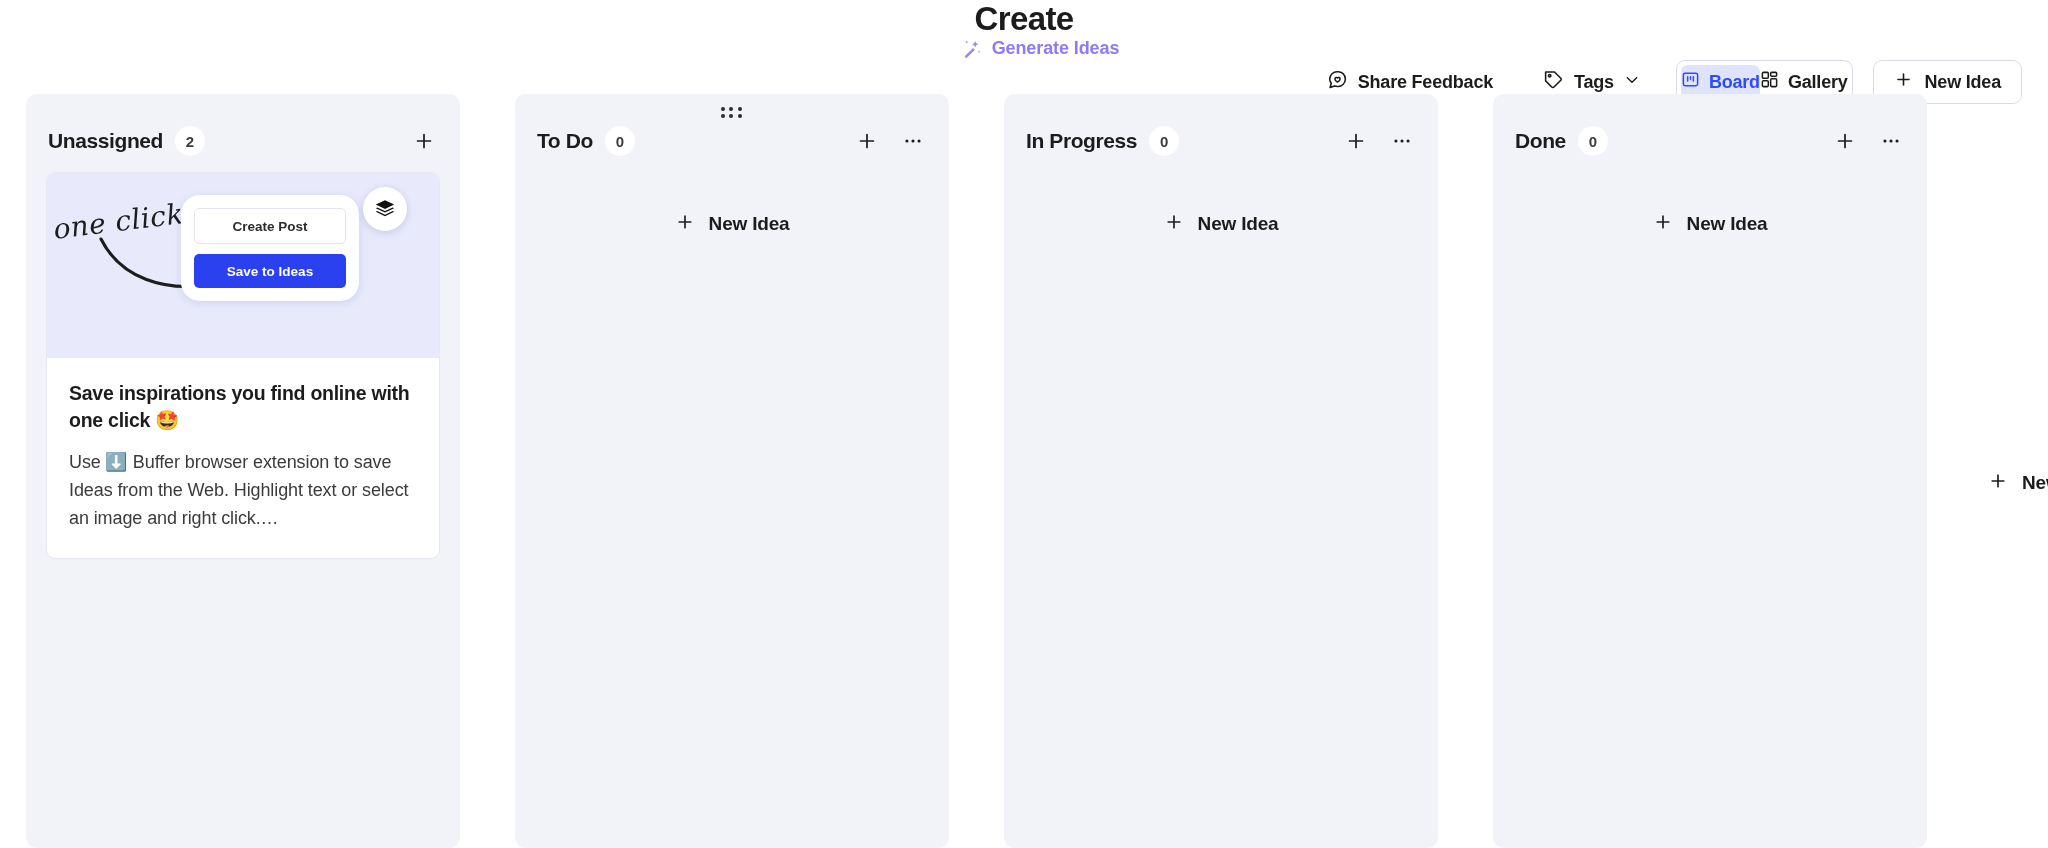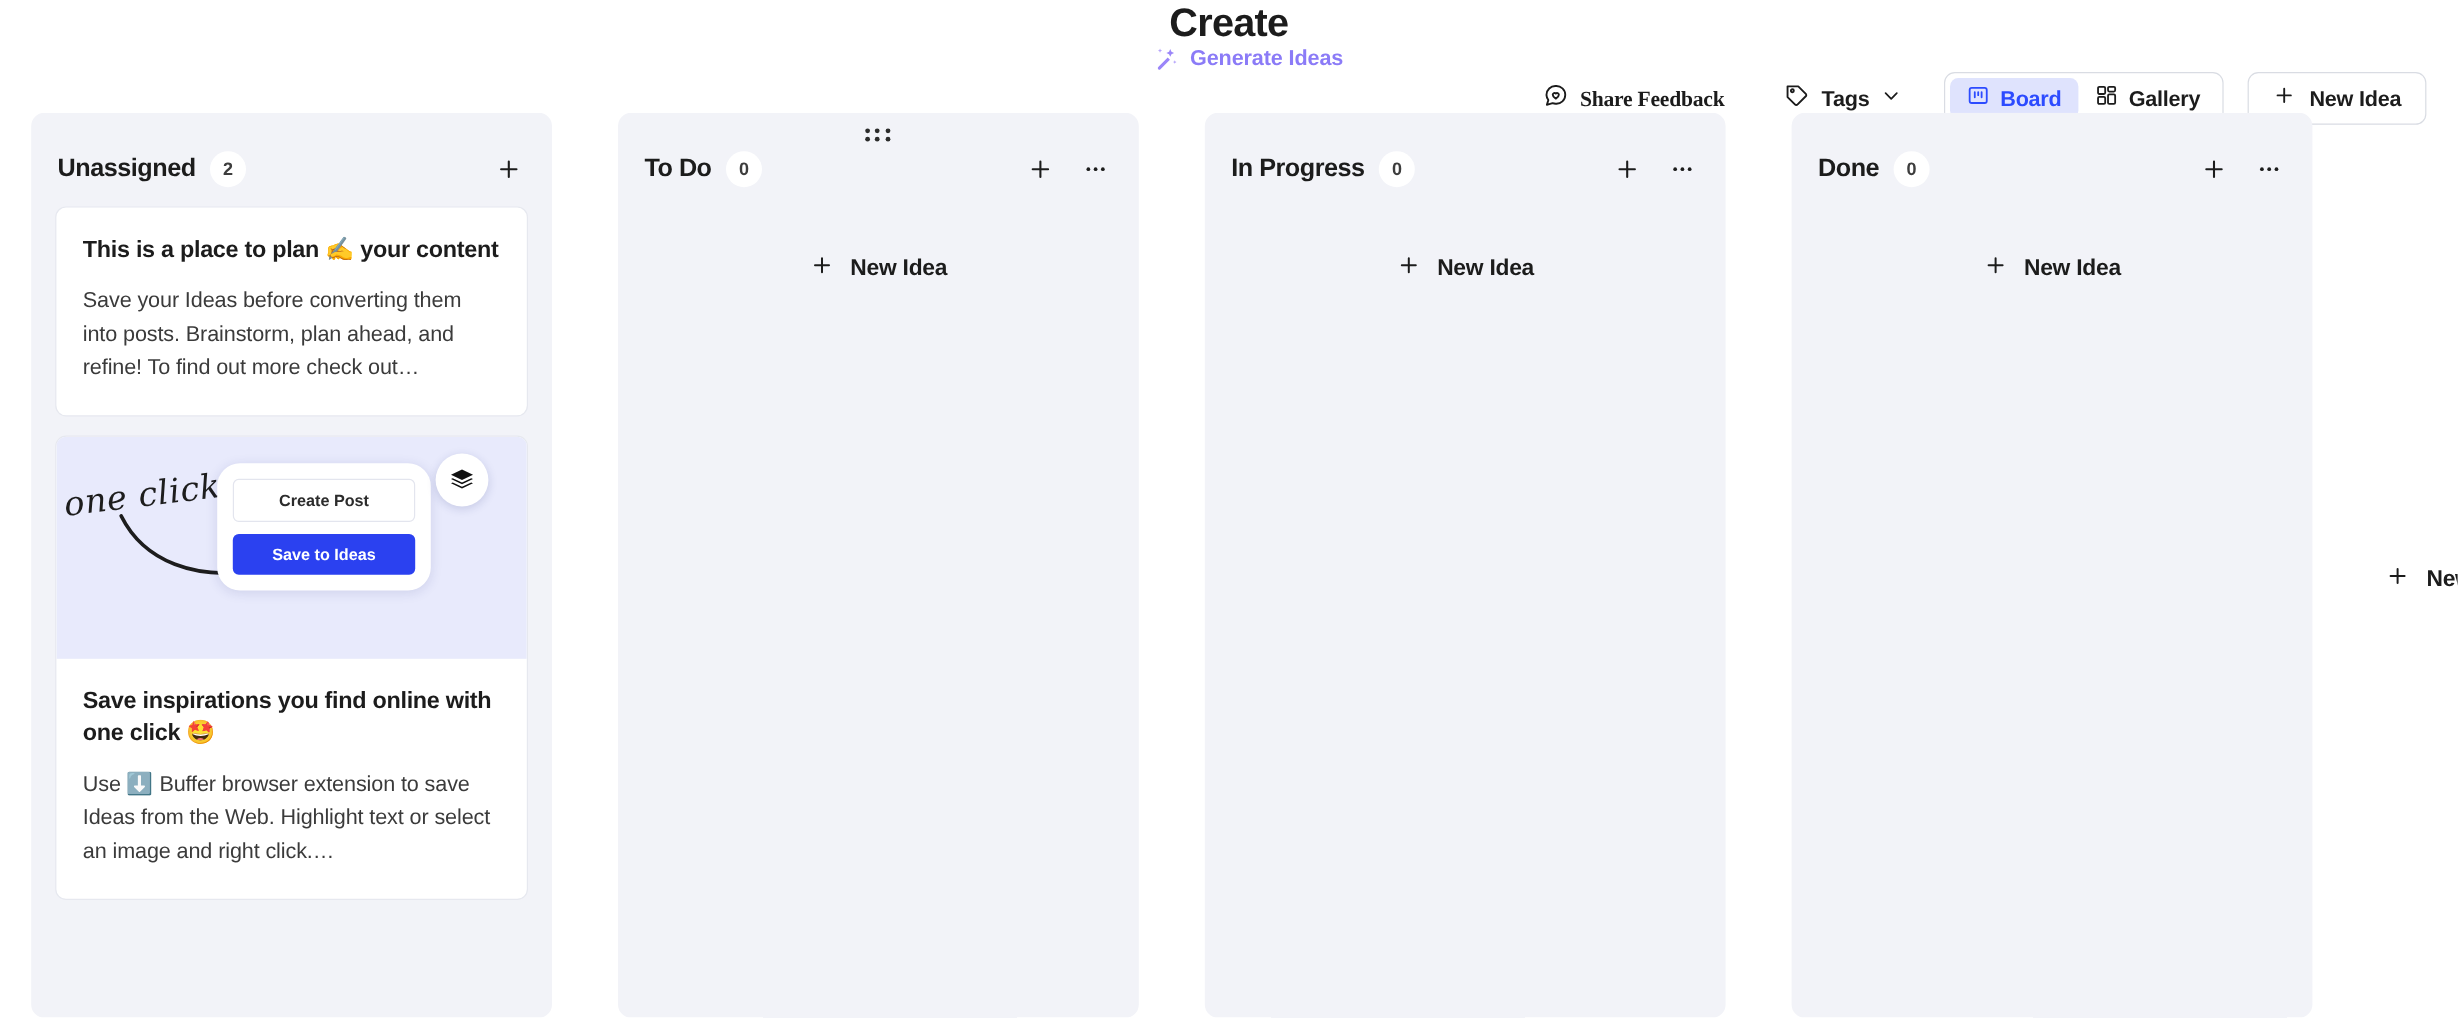--- a/index.html
+++ b/index.html
@@ -55,38 +55,38 @@
     padding: 0 14px;
     font-size: 18px;
     font-weight: bold;
     color: #1c1c1c;
     background: transparent;
     border: none;
     cursor: pointer;
     letter-spacing: -0.2px;
     font-family: "Liberation Sans", sans-serif;
   }
-  .tb-btn.feedback { margin-right: 22px; font-family: Liberation Serif, serif; }
+  .tb-btn.feedback { margin-right: 22px; }
   .tb-btn.tags { margin-right: 22px; align-items: center; }
 
   .seg-group {
     display: flex;
     align-items: center;
     border: 1px solid #d9dce3;
     border-radius: 9px;
     padding: 4px;
     height: 44px;
     background: #fff;
   }
   .seg {
     display: flex;
     align-items: center;
     gap: 9px;
     height: 34px;
-    padding: 0 14px;
+    padding: 0 0;
     border-radius: 7px;
     font-size: 18px;
     font-weight: bold;
     color: #1c1c1c;
     cursor: pointer;
     letter-spacing: -0.2px;
     background: transparent;
     border: none;
     font-family: "Liberation Sans", sans-serif;
   }
@@ -382,26 +382,20 @@
       <span class="col-actions">
         <button class="icon-btn">
           <svg width="22" height="22" viewBox="0 0 24 24" fill="none" stroke="#1c1c1c" stroke-width="1.9" stroke-linecap="round">
               <path d="M12 5v14M5 12h14"></path>
             </svg>
         </button>
       </span>
     </div>
     <div class="col-body">
 
-      <div class="card">
-        <div class="card-body">
-          <div class="card-title">This is a place to plan ✍️ your content</div>
-          <div class="card-text">Save your Ideas before converting them into posts. Brainstorm, plan ahead, and refine! To find out more check out…</div>
-        </div>
-      </div>
 
       <div class="card">
         <div class="card-media">
           <div class="one-click-script">one click</div>
           <svg class="arrow-svg" width="130" height="70" viewBox="0 0 130 70" fill="none">
             <path d="M6 4 C 26 44, 70 56, 112 50" stroke="#1d1d1d" stroke-width="3.1" fill="none" stroke-linecap="round"></path>
             <path d="M98 40 L114 50 L97 58" stroke="#1d1d1d" stroke-width="3.1" fill="none" stroke-linecap="round" stroke-linejoin="round"></path>
           </svg>
           <div class="mock-panel">
             <div class="mock-input">Create Post</div>

